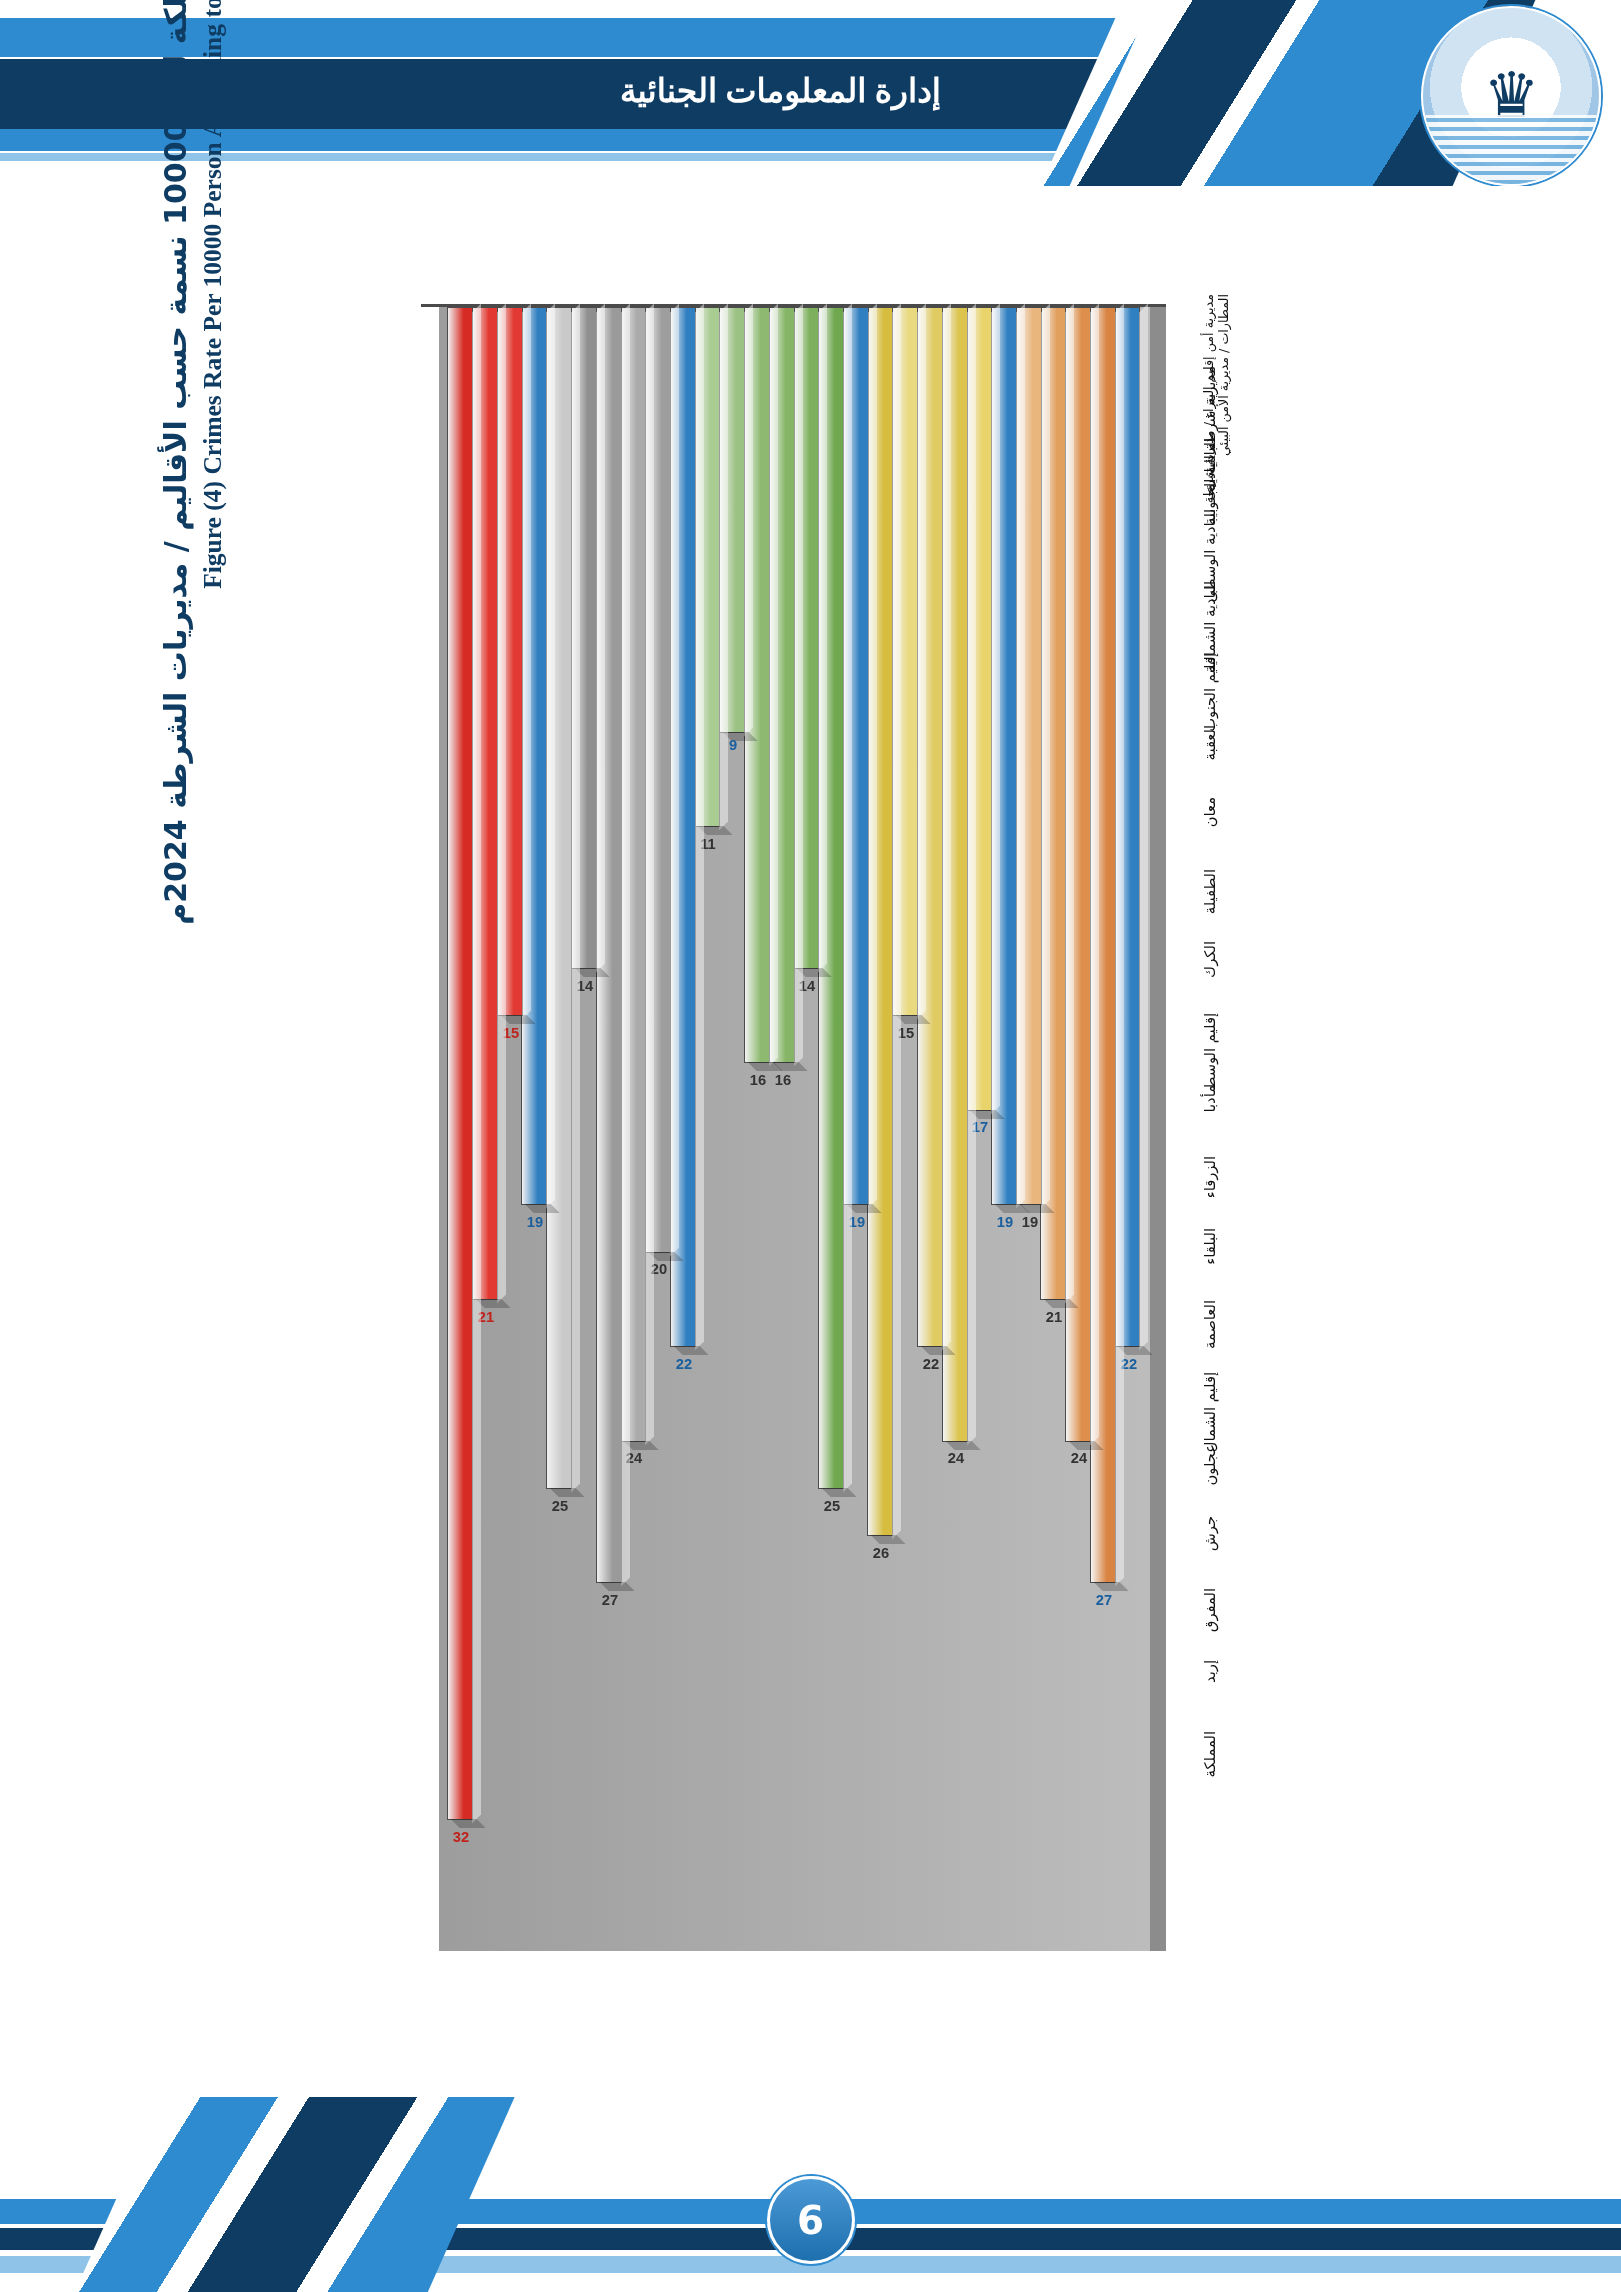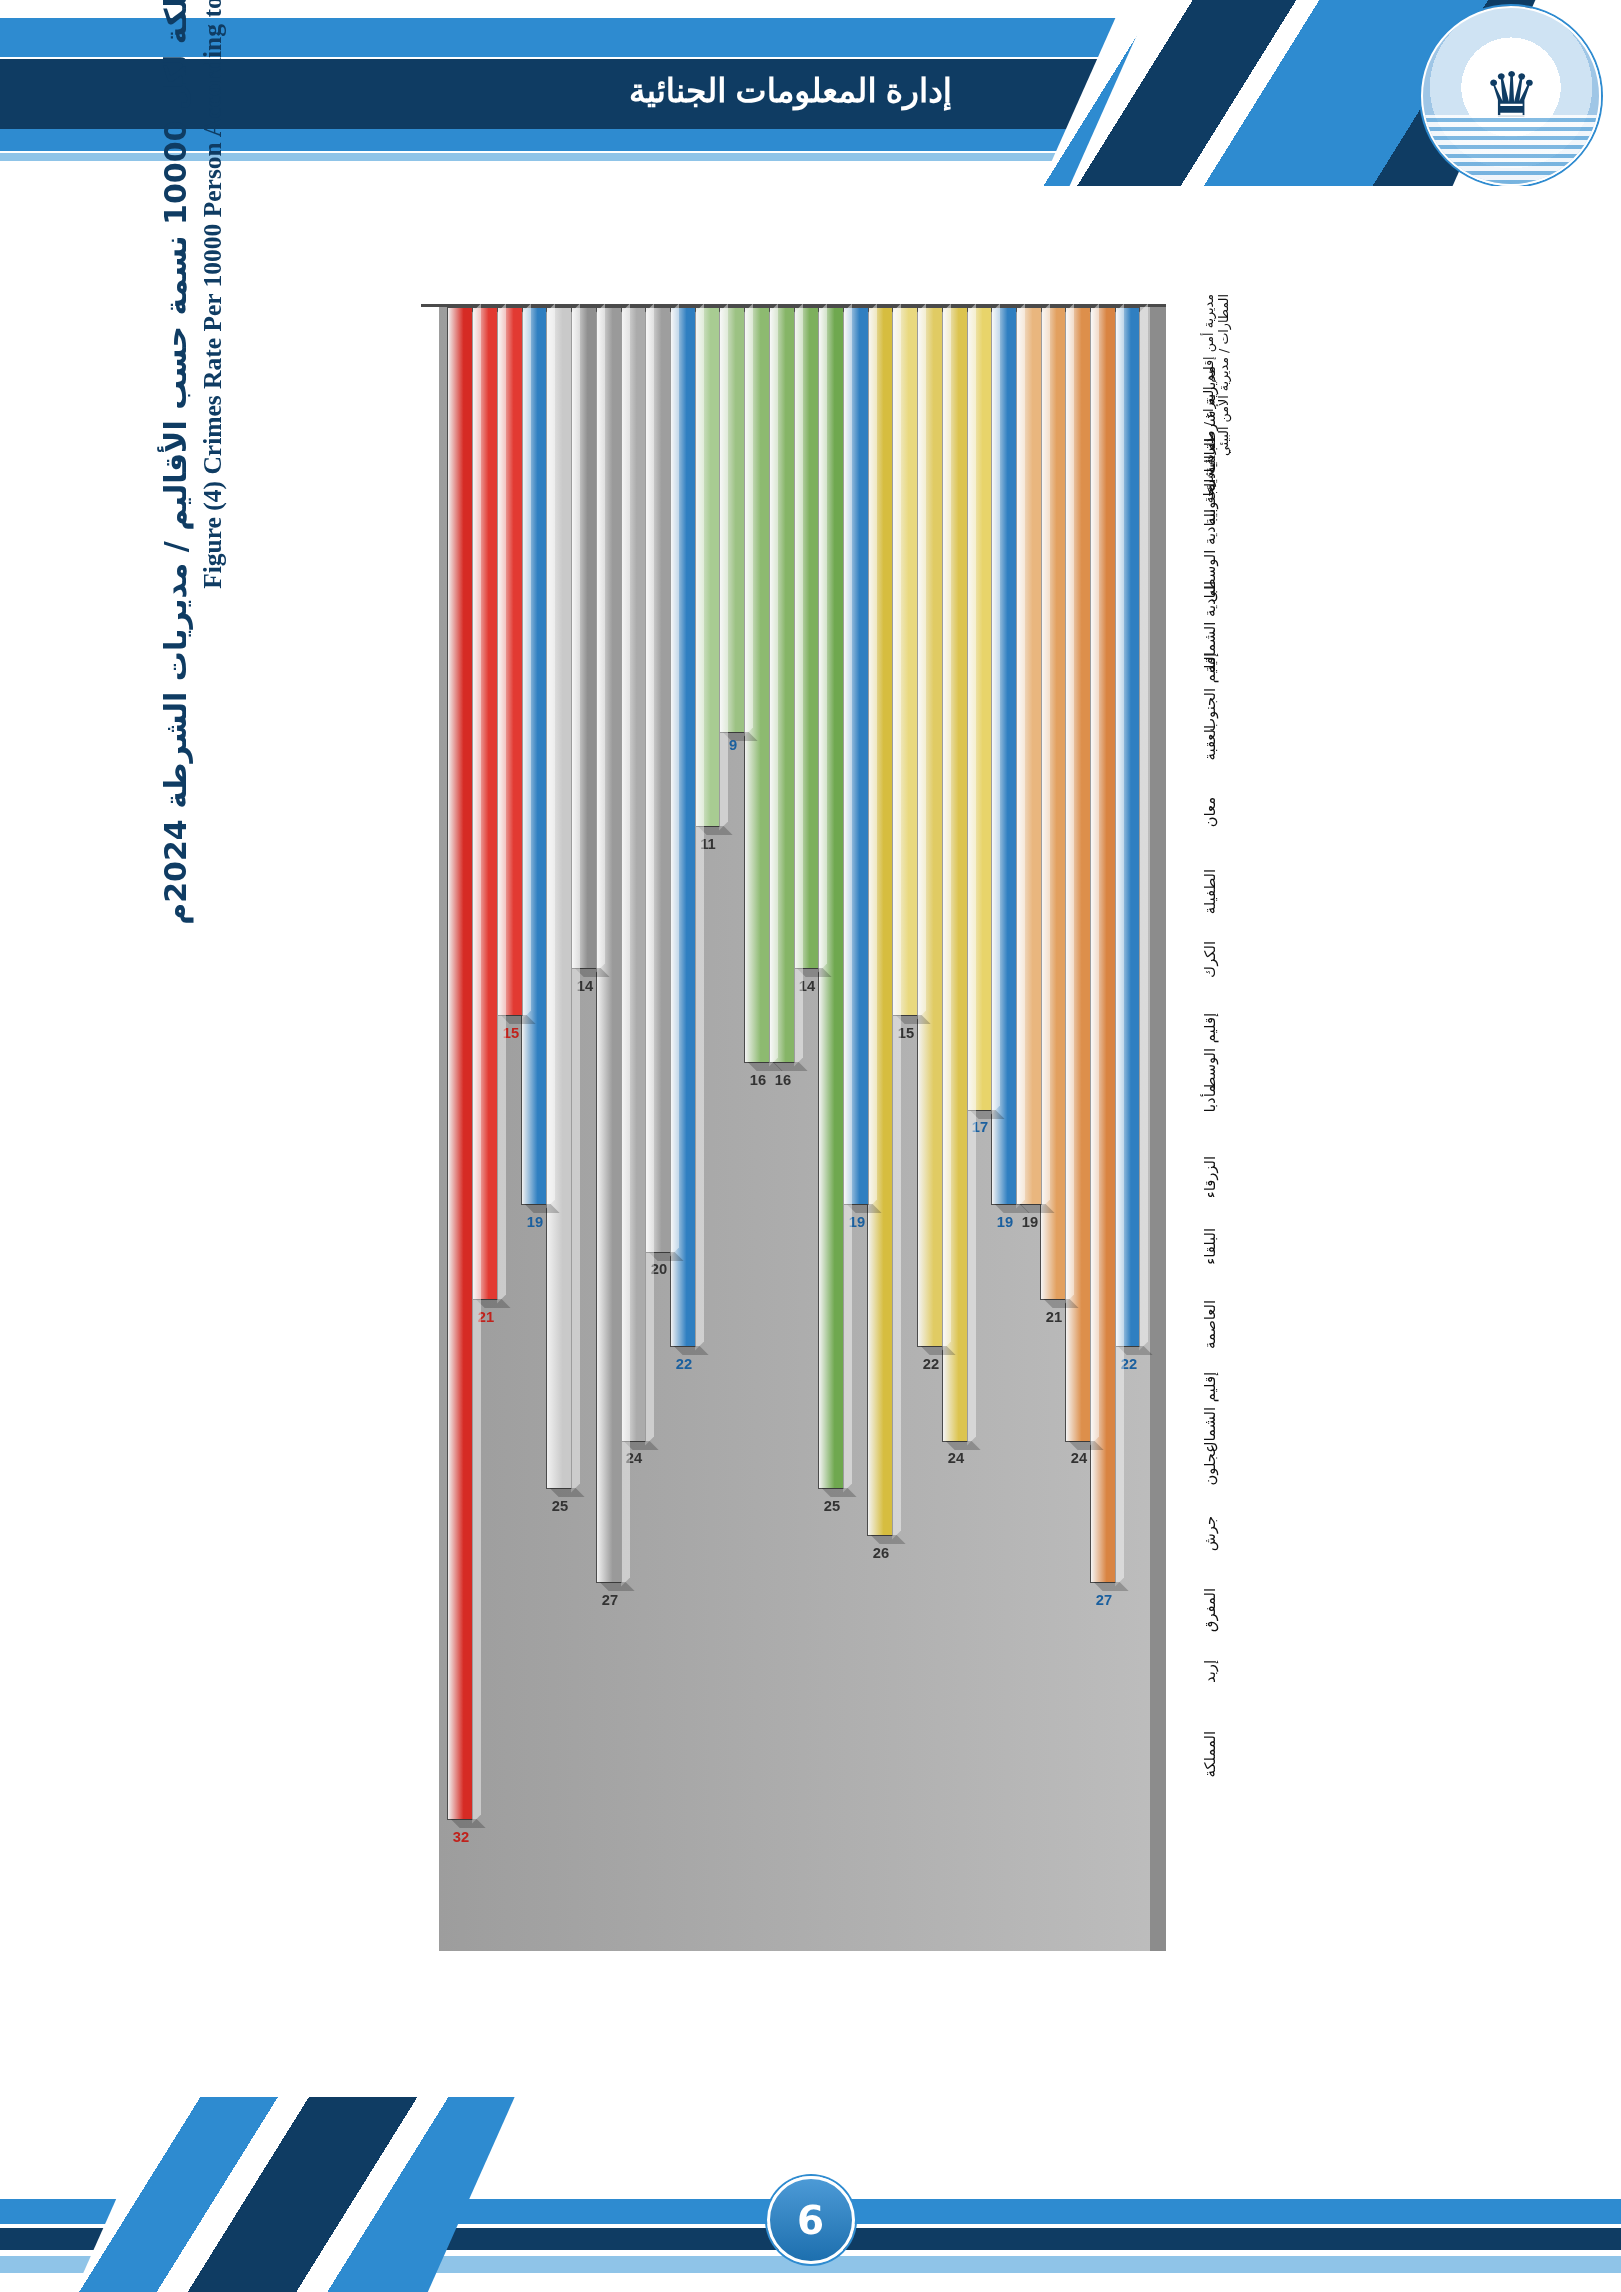--- a/index.html
+++ b/index.html
@@ -11,24 +11,24 @@
     overflow:hidden;
   }
 
   
   .header{position:absolute;top:0;left:0;width:1621px;height:186px;overflow:hidden;}
   .hdr-band{position:absolute;left:0;top:59px;width:1353px;height:71px;background:#0f3c63;}
   .hdr-band2{position:absolute;left:0;top:17.6px;width:1274px;height:39px;background:#2e8bd0;}
   .hdr-band3{position:absolute;left:0;top:129px;width:1294px;height:21.6px;background:#2e8bd0;}
   .hdr-thin{position:absolute;left:0;top:153px;width:1313px;height:7.8px;background:#8fc4e8;}
   .hdr-title{
-    position:absolute;top:71px;left:11px;width:1255px;
+    position:absolute;top:71px;left:0;width:1255px;
     text-align:right;color:#ffffff;
     font-size:33px;font-weight:bold;
-    font-family:Liberation Sans, sans-serif;
+    font-family:Liberation Serif, serif;
     direction:rtl;padding-right:314px;box-sizing:border-box;
     letter-spacing:0px;
   }
   .hdr-swoosh{
     position:absolute;right:127px;top:0px;width:412px;height:186px;
     background:linear-gradient(100deg,#ffffff 0 8%,#2e8bd0 8% 26%,#ffffff 26% 32%,#0f3c63 32% 58%,#ffffff 58% 63%,#2e8bd0 63% 82%,#0f3c63 82% 100%);
     transform:skewX(-24deg);
   }
   .hdr-swoosh2{
     position:absolute;right:255px;top:0px;width:255px;height:186px;

